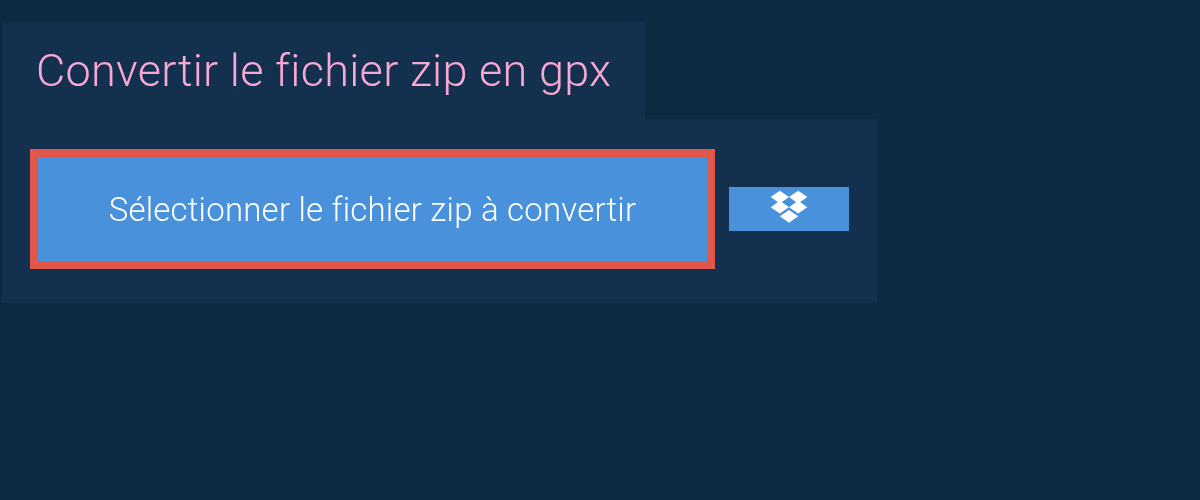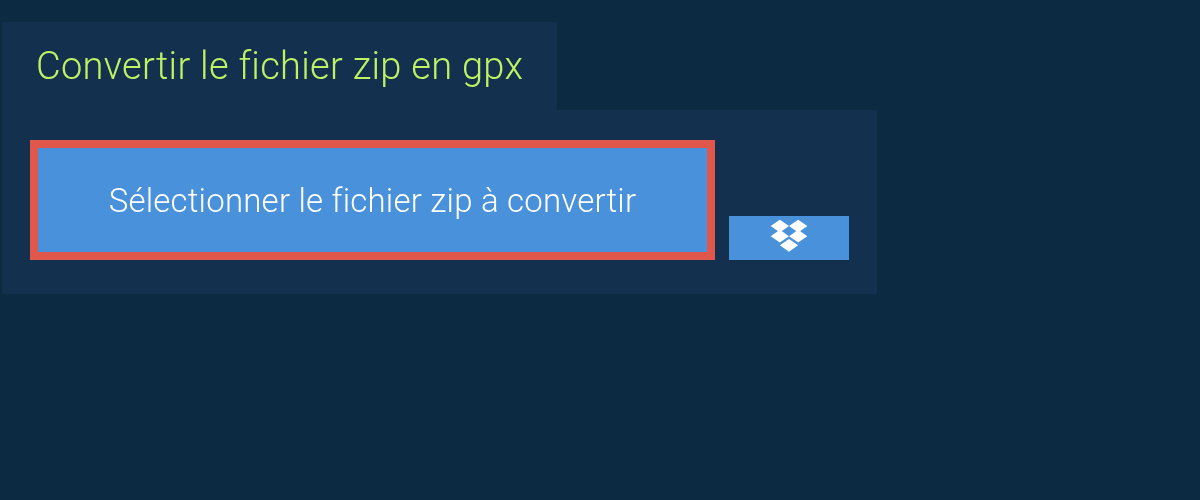--- a/index.html
+++ b/index.html
@@ -15,35 +15,35 @@
       overflow: hidden;
     }
     .title-tab {
       display: inline-block;
       background-color: #13314e;
       padding: 22px 34px;
       margin-left: 2px;
       margin-top: 22px;
     }
     .title-text {
-      color: #bef264;
-      font-size: 38px;
+      color: #f9a8d4;
+      font-size: 45px;
       font-weight: 300;
       letter-spacing: 0.3px;
     }
     .panel {
       background-color: #13314e;
       margin-left: 2px;
       padding: 30px 28px 34px 28px;
       width: 875px;
     }
     .button-row {
       display: flex;
       gap: 14px;
-      align-items: flex-end;
+      align-items: center;
     }
     .select-button {
       flex: 1;
       background-color: #4991db;
       border: 8px solid #e2574c;
       display: flex;
       align-items: center;
       justify-content: center;
       height: 120px;
       cursor: pointer;

